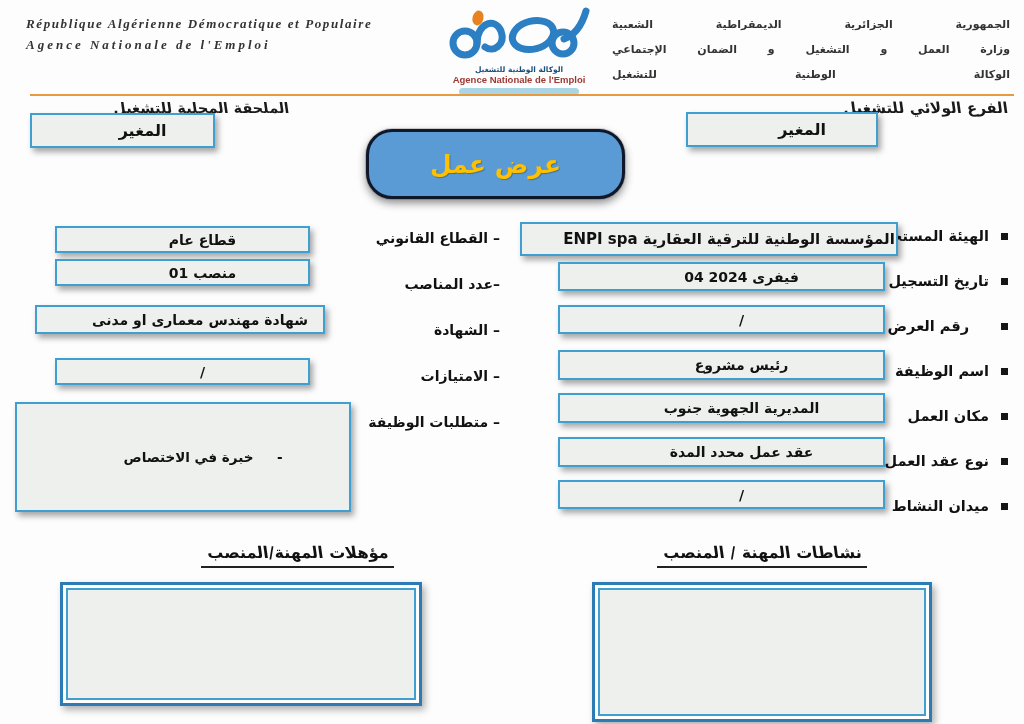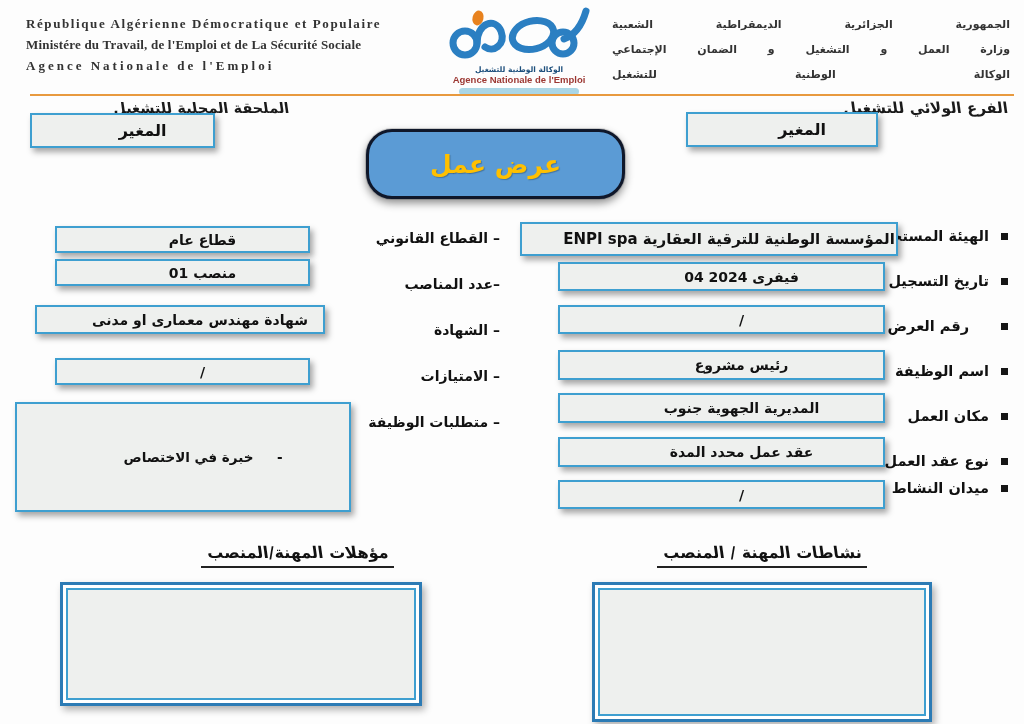--- a/index.html
+++ b/index.html
@@ -5,21 +5,21 @@
   html,body{margin:0;padding:0;background:#e9e9e9;}
   .page{
     position:relative;width:1024px;height:724px;background:#fdfdfd;
     font-family:"DejaVu Sans",sans-serif;color:#222;overflow:hidden;
     margin:0 auto;
   }
   
   .hdr-fr{
     position:absolute;left:26px;top:13px;width:412px;
     font-family:"Liberation Serif",serif;font-weight:bold;font-size:13px;
-    line-height:21px;color:#333;
+    line-height:21px;color:#333;font-style:italic;
   }
   .hdr-fr .l1{letter-spacing:1.6px;}
   .hdr-fr .l2{letter-spacing:0.2px;}
   .hdr-fr .l3{letter-spacing:3px;}
   .hdr-ar{
     position:absolute;right:14px;top:12px;width:398px;direction:rtl;
     font-weight:bold;font-size:11px;line-height:25px;color:#333;
   }
   .hdr-ar div{text-align:justify;text-align-last:justify;}
   .logo{
@@ -77,21 +77,20 @@
     width:100%;height:100%;box-sizing:border-box;border:2px solid #3e9fd0;background:#eef0ee;
   }
 </style>
 </head>
 <body>
 
 <div class="page">
 
   <div class="hdr-fr">
     <div class="l1">République Algérienne Démocratique et Populaire</div>
-    <div class="l2">Ministére du Travail, de l'Emploi et de La Sécurité Sociale</div>
     <div class="l3">Agence Nationale de l'Emploi</div>
   </div>
 
   <div class="logo">
     <svg width="152" height="56" viewBox="0 0 152 56">
       <g stroke="#2b7fc2" stroke-width="7" fill="none" stroke-linecap="round">
         <circle cx="22" cy="38" r="12"></circle>
         <path d="M 34 38 C 34 18, 52 12, 58 26 C 63 40, 50 48, 42 42"></path>
         <ellipse cx="90" cy="30" rx="21" ry="14" transform="rotate(-14 90 30)"></ellipse>
         <circle cx="120" cy="38" r="11"></circle>
@@ -143,21 +142,21 @@
     <span>اسم الوظيفة</span>
   </div>
   <div class="r-label" style="top:408px;">
     <span class="sq"></span>
     <span>مكان العمل</span>
   </div>
   <div class="r-label" style="top:453px;">
     <span class="sq"></span>
     <span>نوع عقد العمل</span>
   </div>
-  <div class="r-label" style="top:480px;">
+  <div class="r-label" style="top:498px;">
     <span class="sq"></span>
     <span>ميدان النشاط</span>
   </div>
 
   <div class="vbox" style="left:520px;top:222px;width:334px;height:30px;font-size:15px;">المؤسسة الوطنية للترقية العقارية ENPI spa</div>
   <div class="vbox" style="left:558px;top:262px;width:283px;height:25px;direction:ltr;">04 فيفرى 2024</div>
   <div class="vbox" style="left:558px;top:305px;width:283px;height:25px;">/</div>
   <div class="vbox" style="left:558px;top:350px;width:283px;height:26px;">رئيس مشروع</div>
   <div class="vbox" style="left:558px;top:393px;width:283px;height:26px;">المديرية الجهوية جنوب</div>
   <div class="vbox" style="left:558px;top:437px;width:283px;height:26px;">عقد عمل محدد المدة</div>

